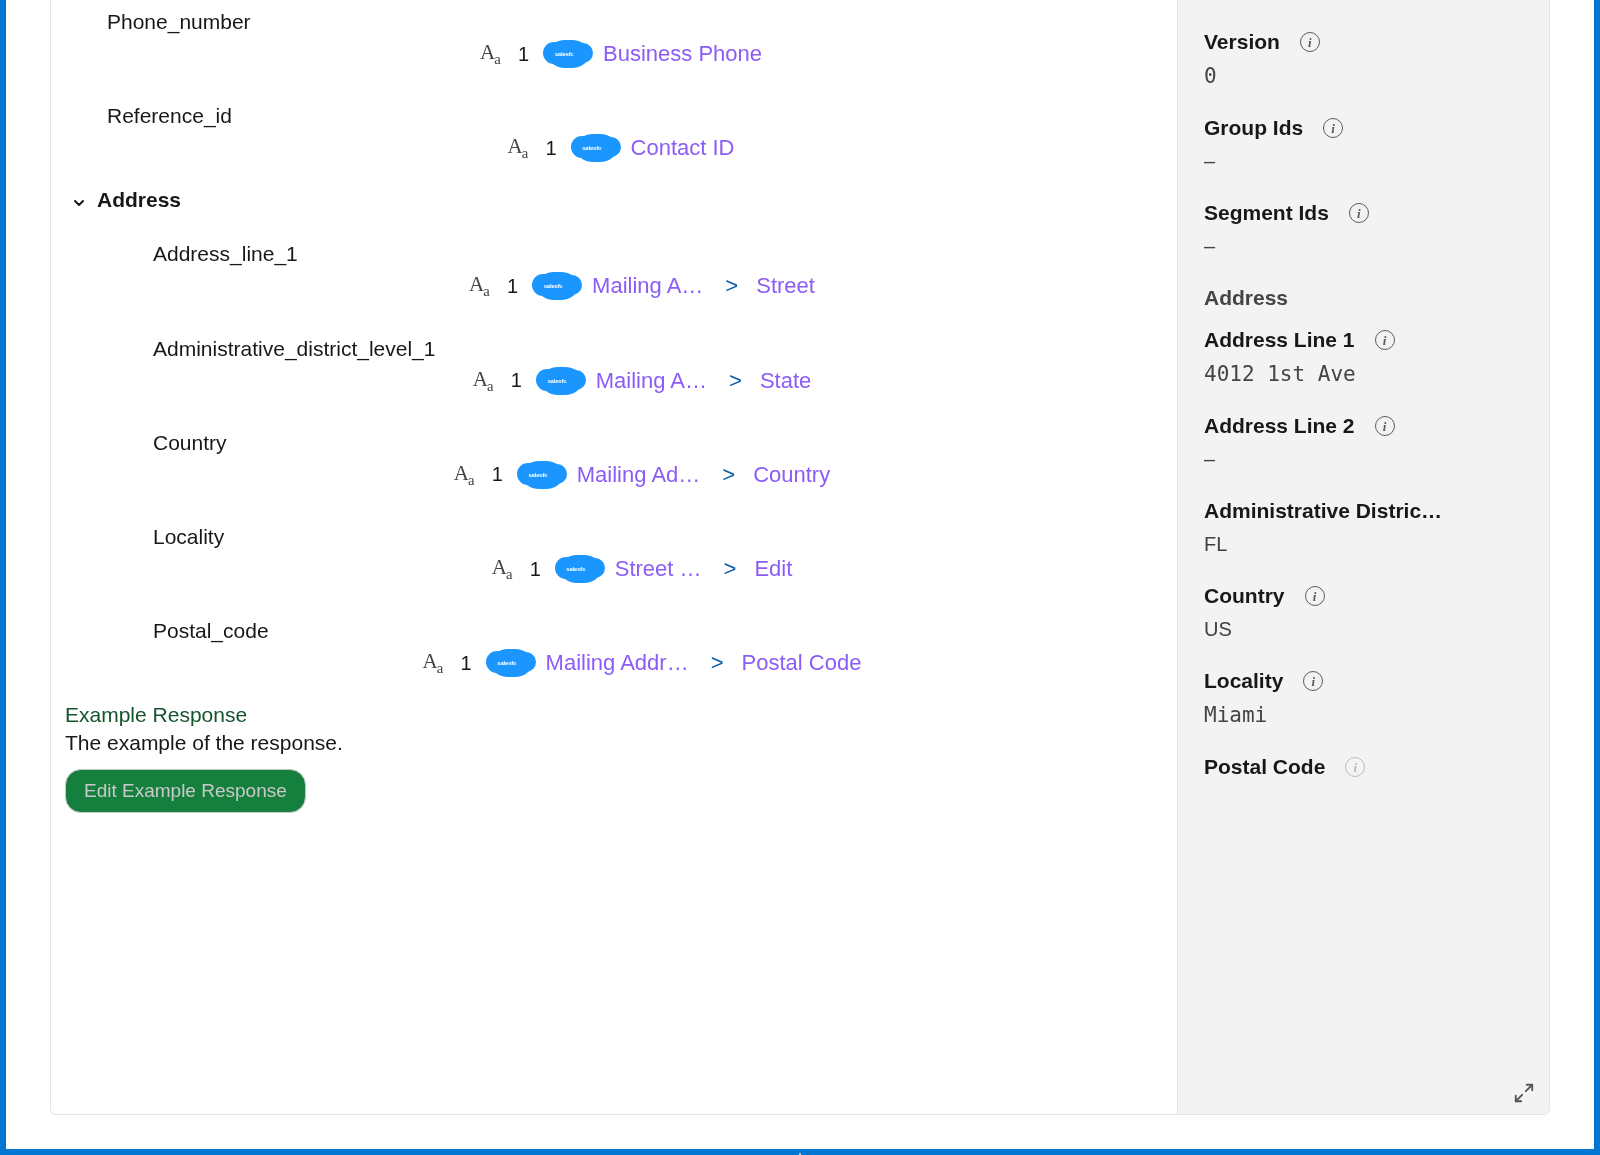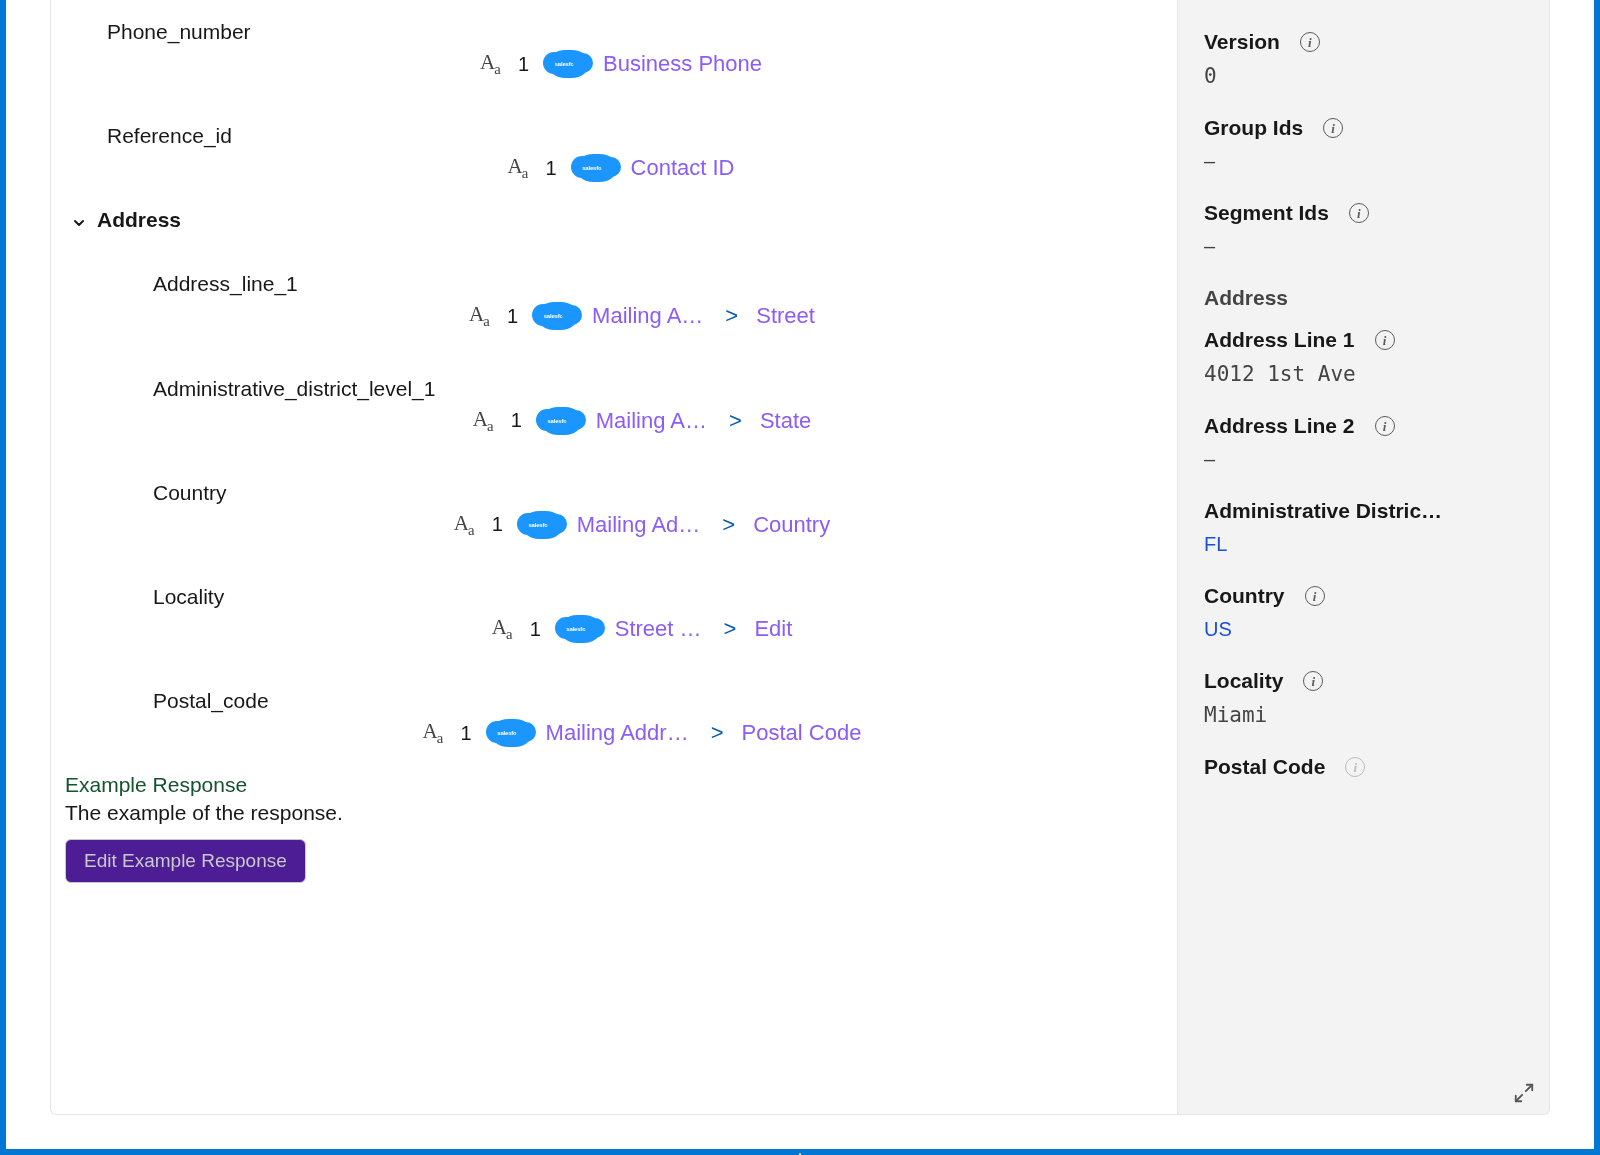--- a/index.html
+++ b/index.html
@@ -36,21 +36,21 @@
   .side {
     width:372px; flex:0 0 372px;
     background:#f3f3f3;
     border-left:1px solid #e5e5e5;
     padding: 30px 26px 6px 26px;
     overflow:hidden;
     position:relative;
   }
 
   
-  .field-block { padding-top:20px; }
+  .field-block { padding-top:10px; }
   .indent-1 { padding-left:42px; }
   .indent-2 { padding-left:88px; }
   .field-name { font-size:21px; color:#181818; margin-bottom:6px; }
   .map-row {
     display:flex; align-items:center; gap:14px;
     margin-bottom:26px;
     justify-content:center;
   }
   .type-Aa {
     font-family: ui-serif, Georgia, serif;
@@ -84,34 +84,34 @@
   .chev-down {
     width:16px; height:16px; display:inline-block;
     transform: rotate(0deg);
   }
   .chev-down svg { width:16px;height:16px; }
 
   .example-block { margin-top:24px; padding-left:0; }
   .example-title { font-size:21px; color:#14532d; margin-bottom:4px; }
   .example-desc  { font-size:21px; color:#181818; margin-bottom:14px; }
   .edit-btn {
-    border:1px solid #c9c9c9; background:#4c1d95; color:#c9c9c9;
-    font-size:19px; padding:10px 18px; border-radius:6px;
+    border:1px solid #c9c9c9; background:#15803d; color:#c9c9c9;
+    font-size:19px; padding:10px 18px; border-radius:16px;
     cursor:not-allowed;
   }
 
   
   .pv { margin-bottom:28px; }
   .pv-label {
     font-size:21px; font-weight:700; color:#181818;
     display:flex; align-items:center; gap:20px; margin-bottom:10px;
   }
   .pv-label.sub { font-weight:700; }
   .pv-section-title { font-size:21px; font-weight:700; color:#444; margin:4px 0 18px; }
-  .pv-value { font-size:20px; color:#1d4ed8; }
+  .pv-value { font-size:20px; color:#404040; }
   .mono { font-family: ui-monospace, Menlo, Consolas, monospace; font-size:21px; color:#444; }
   .dash { color:#444; font-size:20px; }
   .info-icon {
     width:20px; height:20px; border:1.5px solid #5c5c5c; border-radius:50%;
     display:inline-flex; align-items:center; justify-content:center;
     font-family: Georgia, serif; font-style:italic; font-weight:700;
     font-size:13px; color:#5c5c5c; line-height:1;
   }
   .faded { color:#a0a0a0; }
   .faded .info-icon { border-color:#bbb; color:#bbb; }

